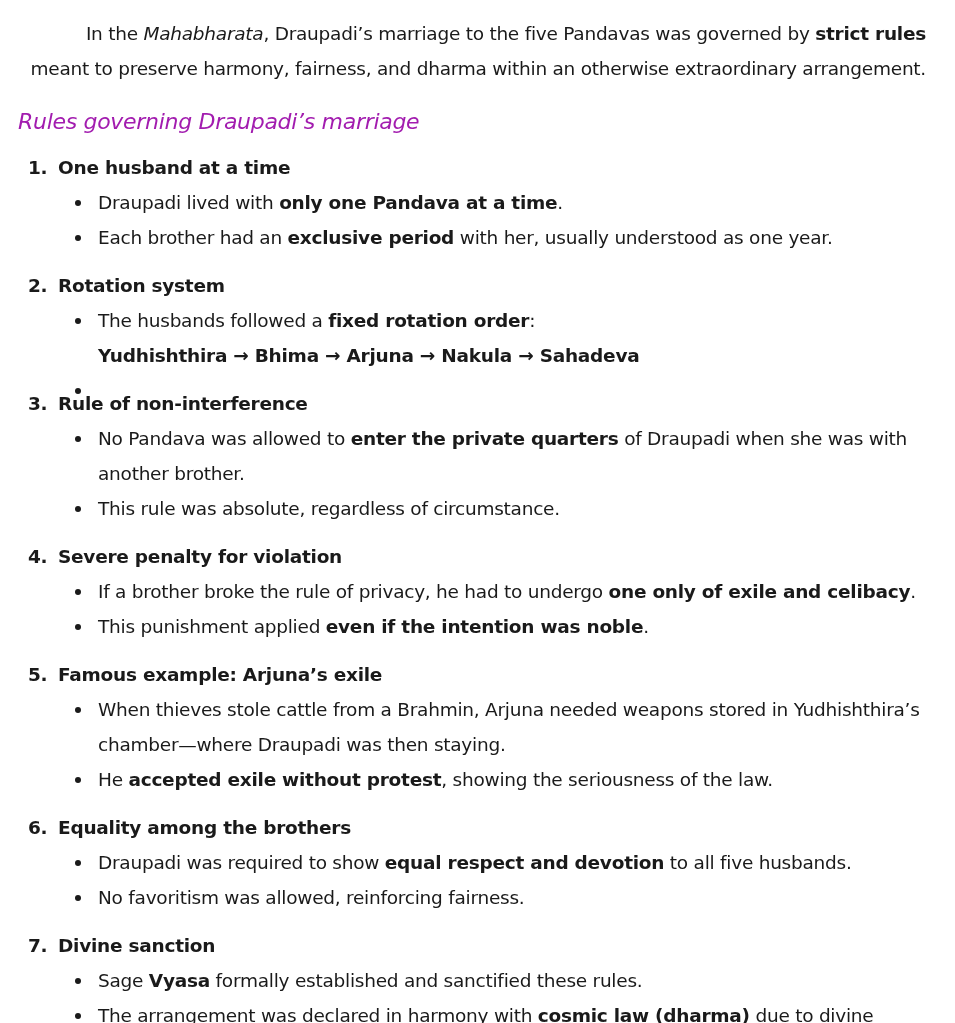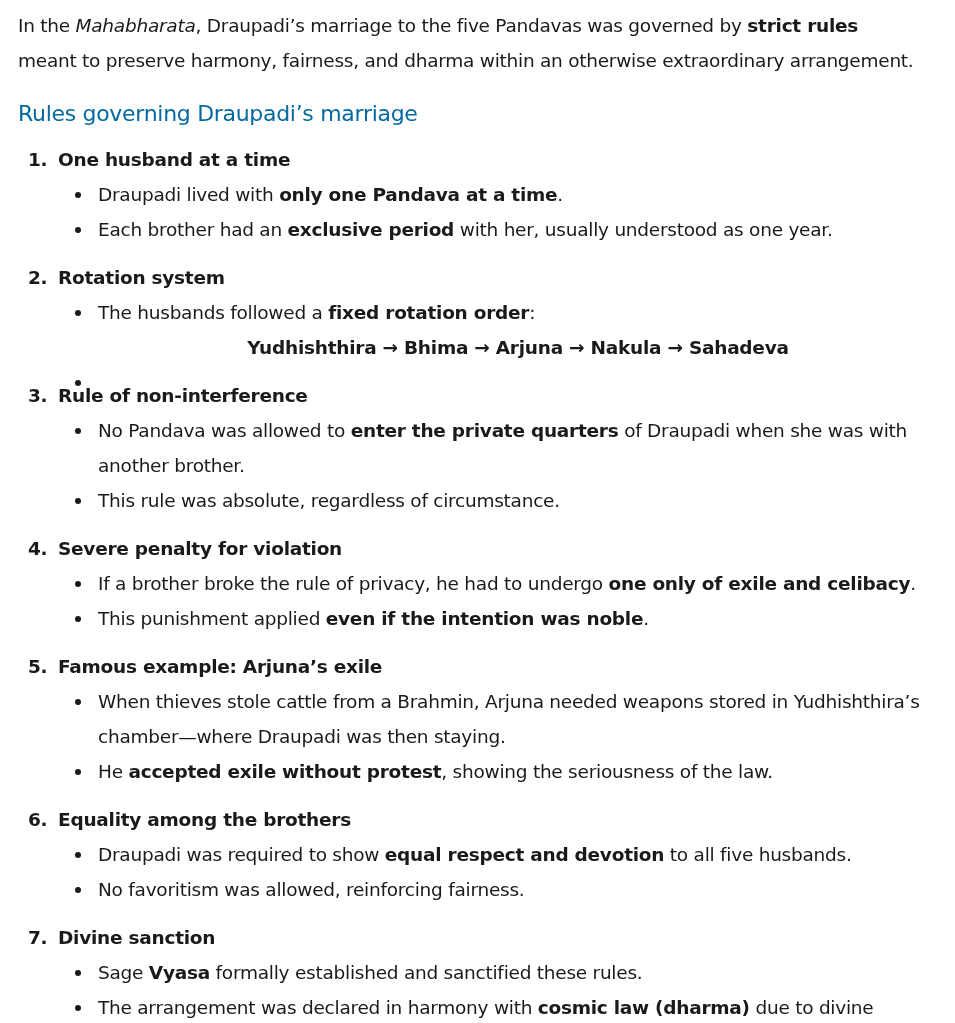--- a/index.html
+++ b/index.html
@@ -14,32 +14,34 @@
       font-family: "DejaVu Sans", "Liberation Sans", sans-serif;
       color: #1a1a1a;
       font-size: 18.5px;
       letter-spacing: -0.25px;
     }
     .doc {
       position: relative;
       padding: 8px 0 0 18px;
     }
     .intro {
-      margin: 0;
+      margin: 8px;
       line-height: 35px;
       width: 900px;
+      text-align: right;
     }
     .heading {
       margin: 21px 0 0 0;
       font-size: 22px;
       font-weight: 500;
       line-height: 30px;
       height: 30px;
-      color: #0369a1;
+      color: #a21caf;
       letter-spacing: -0.3px;
+      font-style: italic;
     }
     ol.rules {
       list-style: none;
       margin: 6px 0 0 0;
       padding: 0;
     }
     .rule {
       position: relative;
       padding-left: 40px;
     }
@@ -72,21 +74,20 @@
       top: 15px;
       width: 6px;
       height: 6px;
       border-radius: 50%;
       background: #1a1a1a;
     }
     .cont {
       display: block;
       line-height: 35px;
       font-weight: bold;
-      text-align: center;
     }
     b { font-weight: bold; }
     i { font-style: italic; }
   </style>
 </head>
 <body>
 
 <div class="doc">
   <p class="intro"><span>In the </span><i>Mahabharata</i><span>, Draupadi’s marriage to the five Pandavas was governed by </span><b>strict rules</b><span> meant to preserve harmony, fairness, and dharma within an otherwise extraordinary arrangement.</span></p>
 

